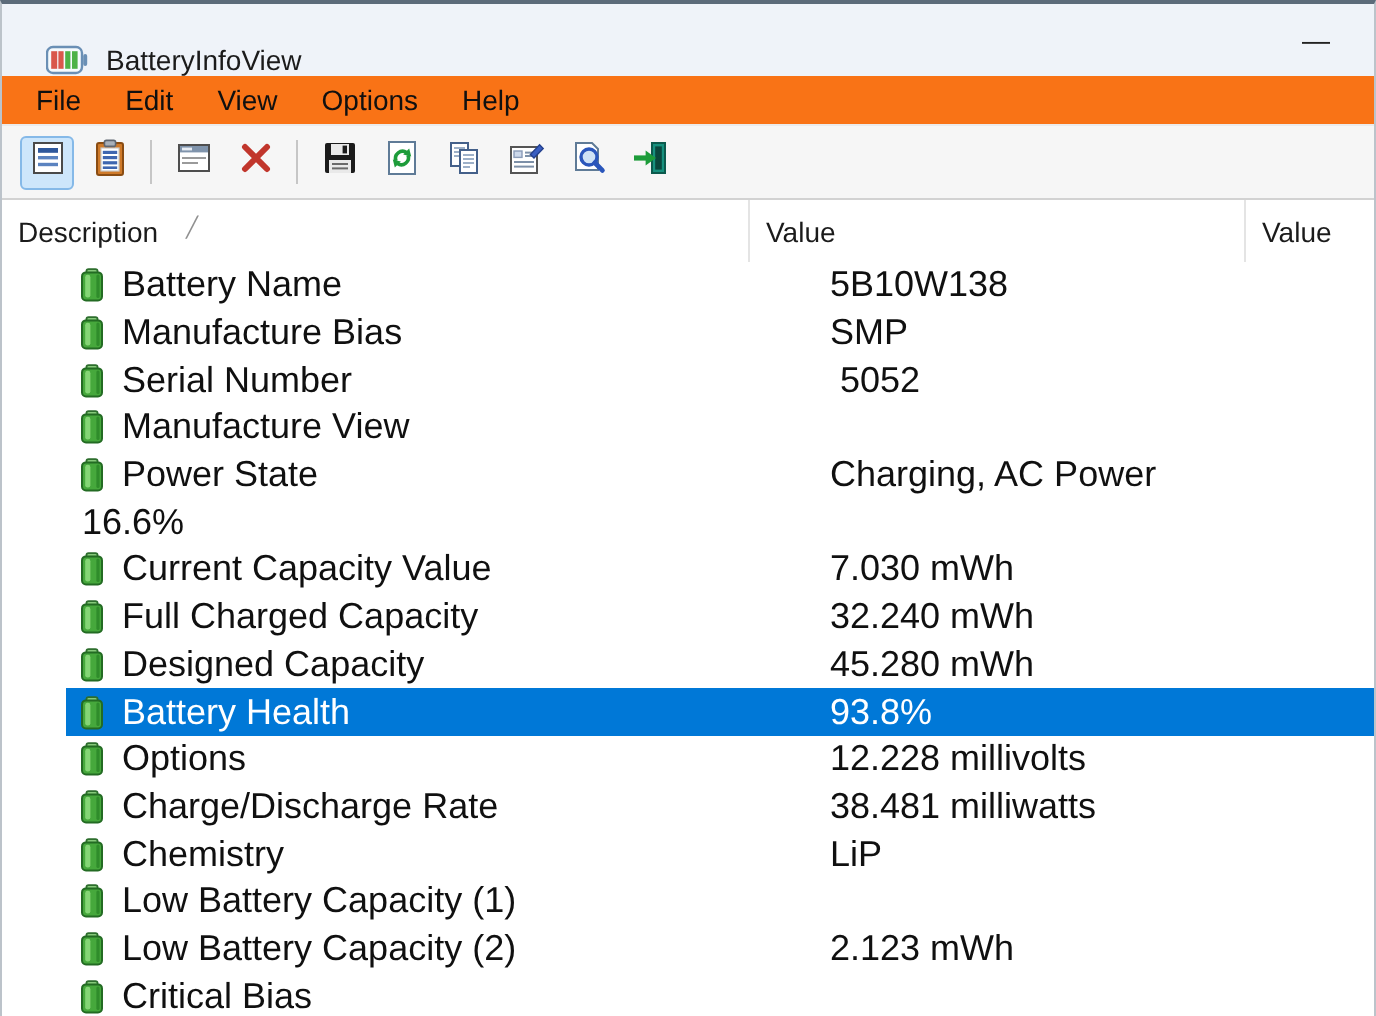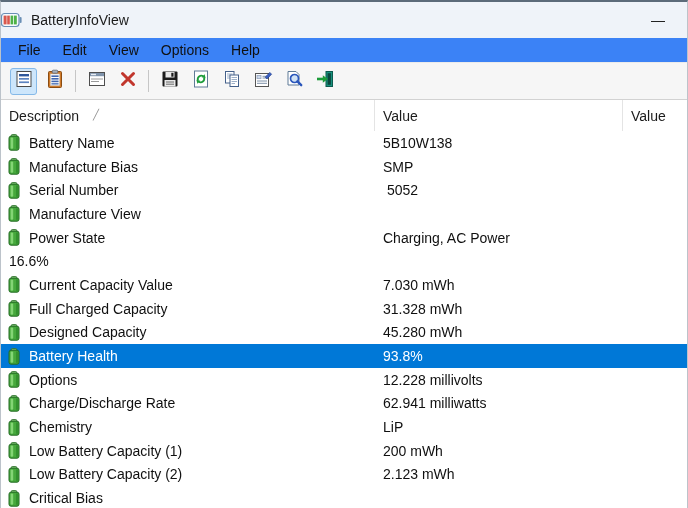--- a/index.html
+++ b/index.html
@@ -4,29 +4,29 @@
 <style>
   * { margin:0; padding:0; box-sizing:border-box; }
   html,body { width:688px; height:508px; overflow:hidden; }
   body { font-family:"Liberation Sans","DejaVu Sans",sans-serif; background:#fff; }
 
   .window { width:688px; height:508px; display:flex; flex-direction:column;
             border-top:2px solid #5c6b7a; border-left:1px solid #bcc3ca; border-right:1px solid #bcc3ca;
             background:#fff; }
 
   
-  .titlebar { flex:0 0 36px; background:#eff3f9; display:flex; align-items:center; padding-left:0; }
+  .titlebar { flex:0 0 36px; background:#eff3f9; display:flex; align-items:flex-end; padding-left:22px; }
   .title-icon { display:flex; flex:0 0 auto; }
   .title-text { font-size:14px; color:#1b1b1b; margin-left:9px; }
   .titlebar-spacer { flex:1; }
   .min-btn { width:46px; height:36px; display:flex; align-items:center; justify-content:center;
              font-size:14px; color:#222; margin-right:6px; }
 
   
-  .menubar { flex:0 0 25px; background:#3b82f6; border-bottom:1px solid #ebebeb;
+  .menubar { flex:0 0 25px; background:#f97316; border-bottom:1px solid #ebebeb;
              display:flex; align-items:center; padding-left:6px; font-size:14px; }
   .menu-item { padding:2px 11px 3px 11px; color:#101010; }
 
   
   .toolbar { flex:0 0 37px; background:#f6f6f6; border-bottom:1px solid #d2d2d2;
              display:flex; align-items:center; padding-left:9px; }
   .tb-btn { width:27px; height:27px; display:flex; align-items:center; justify-content:center;
             border:1px solid transparent; border-radius:3px; margin-right:4px; }
   .tb-btn.selected { background:#cde6fb; border-color:#85b9e8; }
   .tb-sep { width:1px; height:22px; background:#c6c6c6; margin:0 7px 0 3px; }
@@ -34,21 +34,21 @@
   
   .list { flex:1; display:flex; flex-direction:column; overflow:hidden; background:#fff; }
   .list-header { flex:0 0 31px; display:flex; align-items:stretch; font-size:14px; color:#1b1b1b; background:#fff; }
   .hcell { display:flex; align-items:center; padding-left:8px; border-right:1px solid #e4e4e4; }
   .hcell.c1 { width:374px; }
   .hcell.c2 { width:248px; }
   .hcell.c3 { flex:1; border-right:none; }
   .sort-glyph { margin-left:14px; color:#909090; font-size:10px; transform:translateY(-1px); }
 
   .rows { flex:1; overflow:hidden; }
-  .row { height:23.7px; display:flex; align-items:center; font-size:14px; color:#101010; }
+  .row { height:23.7px; display:flex; align-items:center; font-size:18px; color:#101010;margin-left:32px; }
   .cell { height:100%; display:flex; align-items:center; }
   .cell.desc { width:374px; padding-left:7px; }
   .cell.val  { width:248px; padding-left:8px; }
   .cell.val2 { flex:1; }
   .bat-icon { width:12px; height:17px; margin-right:9px; flex:0 0 auto; display:flex; align-items:center; }
   .row.selected { background:#0078d7; color:#fff; }
 </style>
 </head>
 <body>
 
@@ -343,21 +343,21 @@
         <svg width="12" height="17" viewBox="0 0 12 17">
           <rect x="3.2" y="0.6" width="5.6" height="2.4" rx="1.1" fill="#86c97a" stroke="#2d6e2d" stroke-width="0.9"></rect>
           <rect x="1" y="2.2" width="10" height="14" rx="2" fill="#46a83c" stroke="#236b23" stroke-width="1"></rect>
           <rect x="2.6" y="3.4" width="2.6" height="11.4" rx="1.2" fill="#8fdd7f" opacity="0.85"></rect>
           <rect x="8.2" y="3.2" width="1.6" height="11.8" rx="0.8" fill="#1f7a1f" opacity="0.6"></rect>
         </svg>
       </span>
       <span class="desc-text">Full Charged Capacity</span>
     </div>
     <div class="cell val">
-      <span>31.328 mWh</span>
+      <span>32.240 mWh</span>
     </div>
     <div class="cell val2"></div>
   </div>
 
   <div class="row">
     <div class="cell desc">
       <span class="bat-icon">
         <svg width="12" height="17" viewBox="0 0 12 17">
           <rect x="3.2" y="0.6" width="5.6" height="2.4" rx="1.1" fill="#86c97a" stroke="#2d6e2d" stroke-width="0.9"></rect>
           <rect x="1" y="2.2" width="10" height="14" rx="2" fill="#46a83c" stroke="#236b23" stroke-width="1"></rect>
@@ -415,21 +415,21 @@
         <svg width="12" height="17" viewBox="0 0 12 17">
           <rect x="3.2" y="0.6" width="5.6" height="2.4" rx="1.1" fill="#86c97a" stroke="#2d6e2d" stroke-width="0.9"></rect>
           <rect x="1" y="2.2" width="10" height="14" rx="2" fill="#46a83c" stroke="#236b23" stroke-width="1"></rect>
           <rect x="2.6" y="3.4" width="2.6" height="11.4" rx="1.2" fill="#8fdd7f" opacity="0.85"></rect>
           <rect x="8.2" y="3.2" width="1.6" height="11.8" rx="0.8" fill="#1f7a1f" opacity="0.6"></rect>
         </svg>
       </span>
       <span class="desc-text">Charge/Discharge Rate</span>
     </div>
     <div class="cell val">
-      <span>62.941 milliwatts</span>
+      <span>38.481 milliwatts</span>
     </div>
     <div class="cell val2"></div>
   </div>
 
   <div class="row">
     <div class="cell desc">
       <span class="bat-icon">
         <svg width="12" height="17" viewBox="0 0 12 17">
           <rect x="3.2" y="0.6" width="5.6" height="2.4" rx="1.1" fill="#86c97a" stroke="#2d6e2d" stroke-width="0.9"></rect>
           <rect x="1" y="2.2" width="10" height="14" rx="2" fill="#46a83c" stroke="#236b23" stroke-width="1"></rect>
@@ -450,23 +450,20 @@
       <span class="bat-icon">
         <svg width="12" height="17" viewBox="0 0 12 17">
           <rect x="3.2" y="0.6" width="5.6" height="2.4" rx="1.1" fill="#86c97a" stroke="#2d6e2d" stroke-width="0.9"></rect>
           <rect x="1" y="2.2" width="10" height="14" rx="2" fill="#46a83c" stroke="#236b23" stroke-width="1"></rect>
           <rect x="2.6" y="3.4" width="2.6" height="11.4" rx="1.2" fill="#8fdd7f" opacity="0.85"></rect>
           <rect x="8.2" y="3.2" width="1.6" height="11.8" rx="0.8" fill="#1f7a1f" opacity="0.6"></rect>
         </svg>
       </span>
       <span class="desc-text">Low Battery Capacity (1)</span>
     </div>
-    <div class="cell val">
-      <span>200 mWh</span>
-    </div>
     <div class="cell val2"></div>
   </div>
 
   <div class="row">
     <div class="cell desc">
       <span class="bat-icon">
         <svg width="12" height="17" viewBox="0 0 12 17">
           <rect x="3.2" y="0.6" width="5.6" height="2.4" rx="1.1" fill="#86c97a" stroke="#2d6e2d" stroke-width="0.9"></rect>
           <rect x="1" y="2.2" width="10" height="14" rx="2" fill="#46a83c" stroke="#236b23" stroke-width="1"></rect>
           <rect x="2.6" y="3.4" width="2.6" height="11.4" rx="1.2" fill="#8fdd7f" opacity="0.85"></rect>

